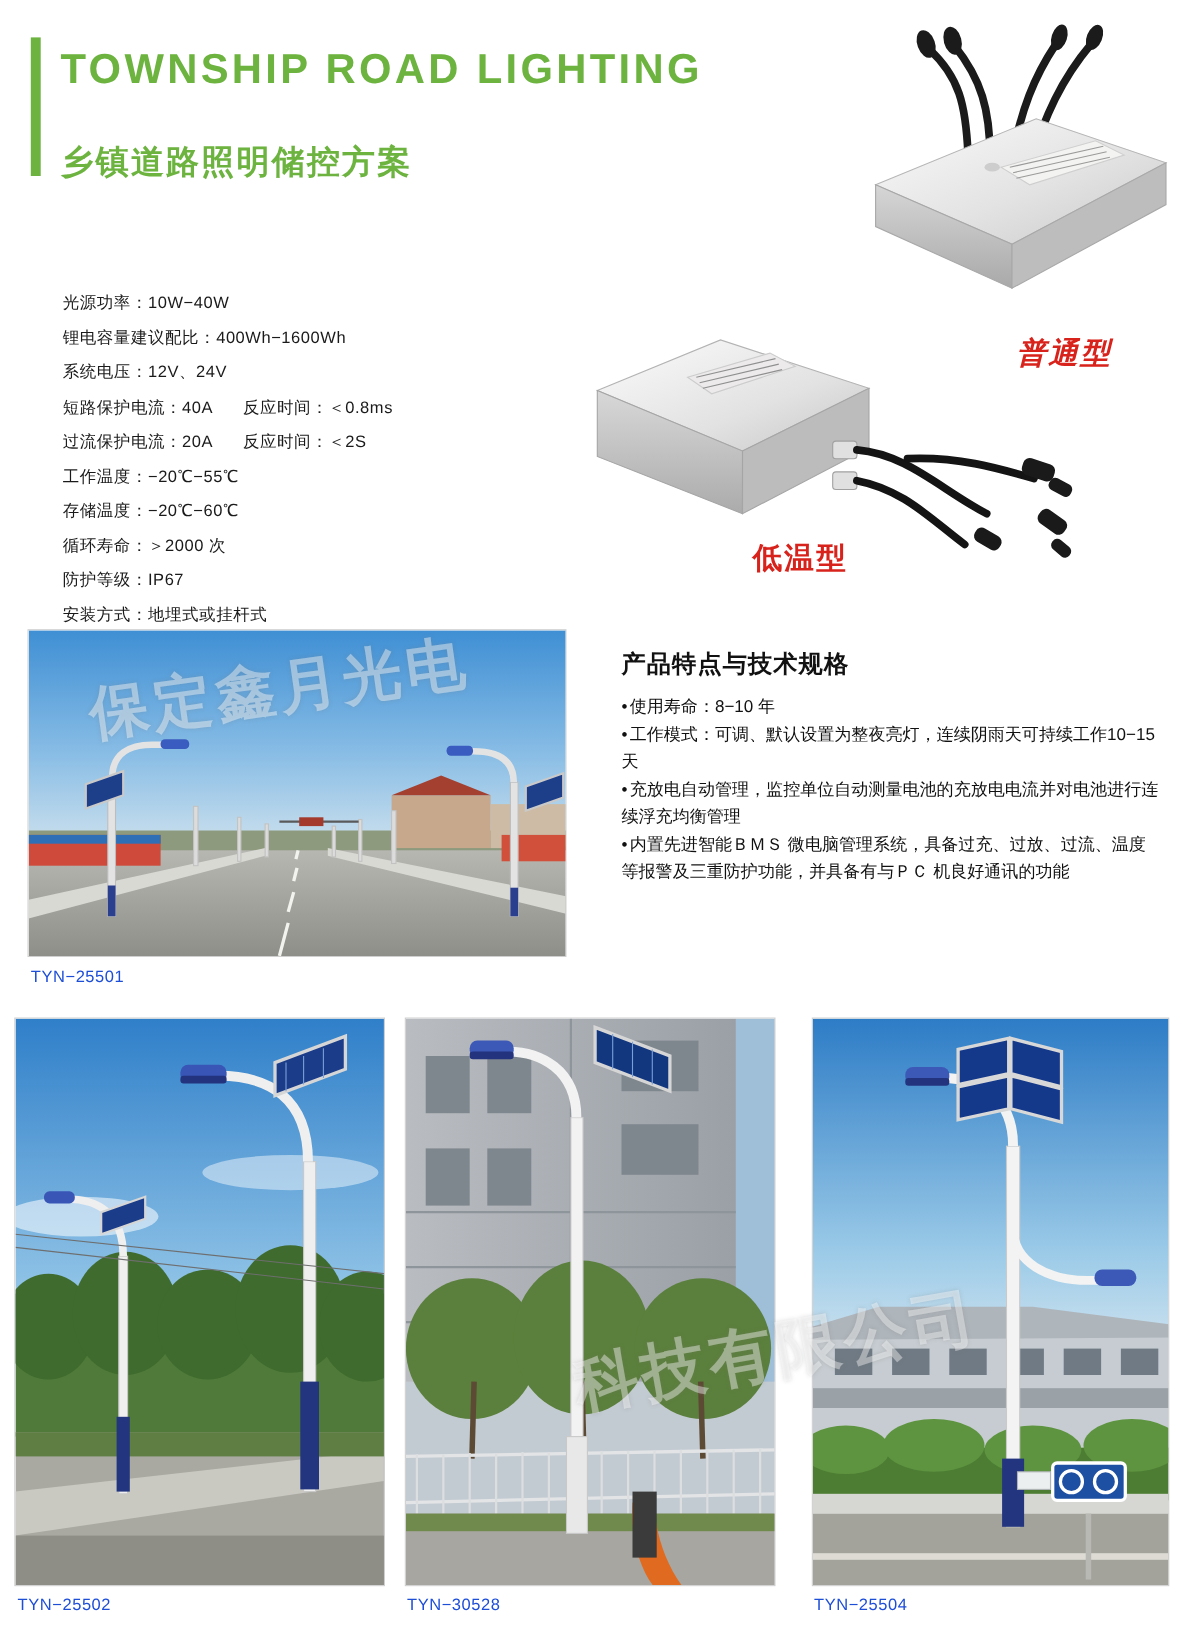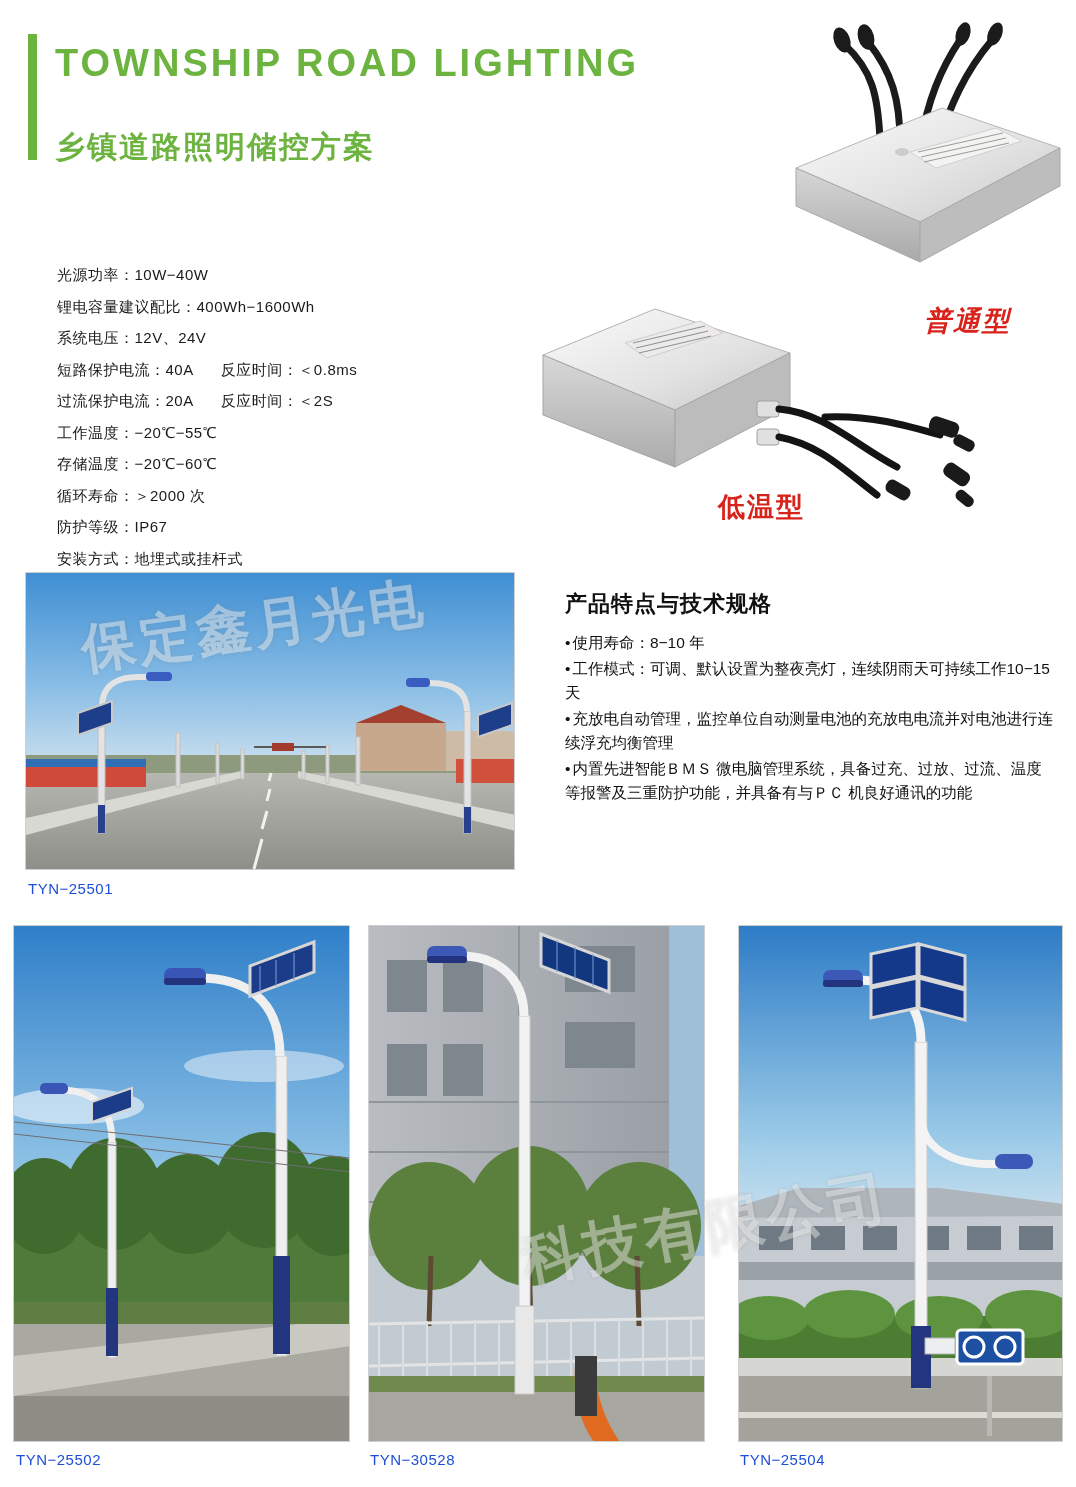--- a/index.html
+++ b/index.html
@@ -72,21 +72,21 @@
     width: 470px; height: 230px;
   }
   .label-red {
     position: absolute;
     font-size: 27px;
     font-weight: bold;
     color: #d8231c;
     letter-spacing: 2px;
   }
   #label-normal { left: 924px; top: 303px; font-style: italic; }
-  #label-lowtemp { left: 684px; top: 489px; margin-left: 34px; }
+  #label-lowtemp { left: 684px; top: 489px; }
 
   
   #features {
     position: absolute;
     left: 565px; top: 578px;
     width: 492px;
   }
   #features h2 {
     margin: 11px 0 12px 0;
     font-size: 22px;

